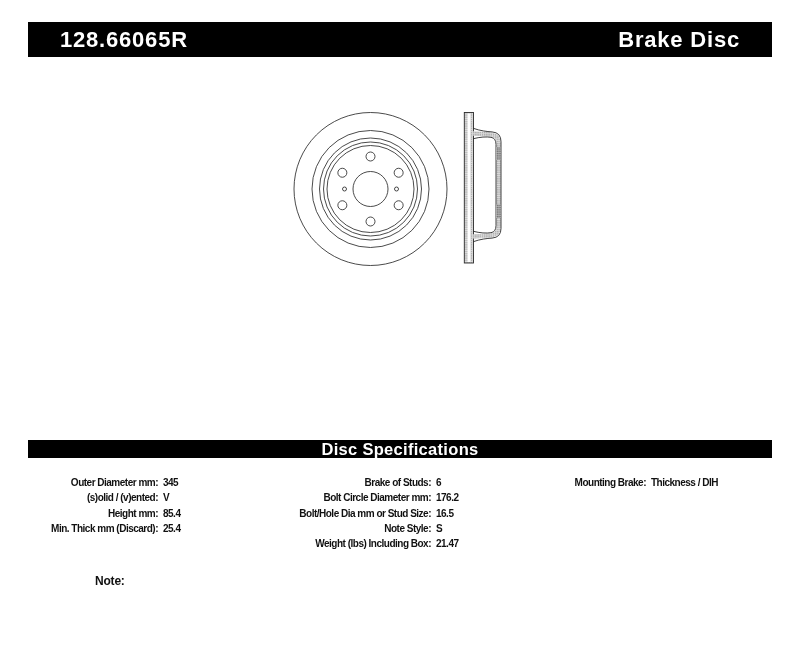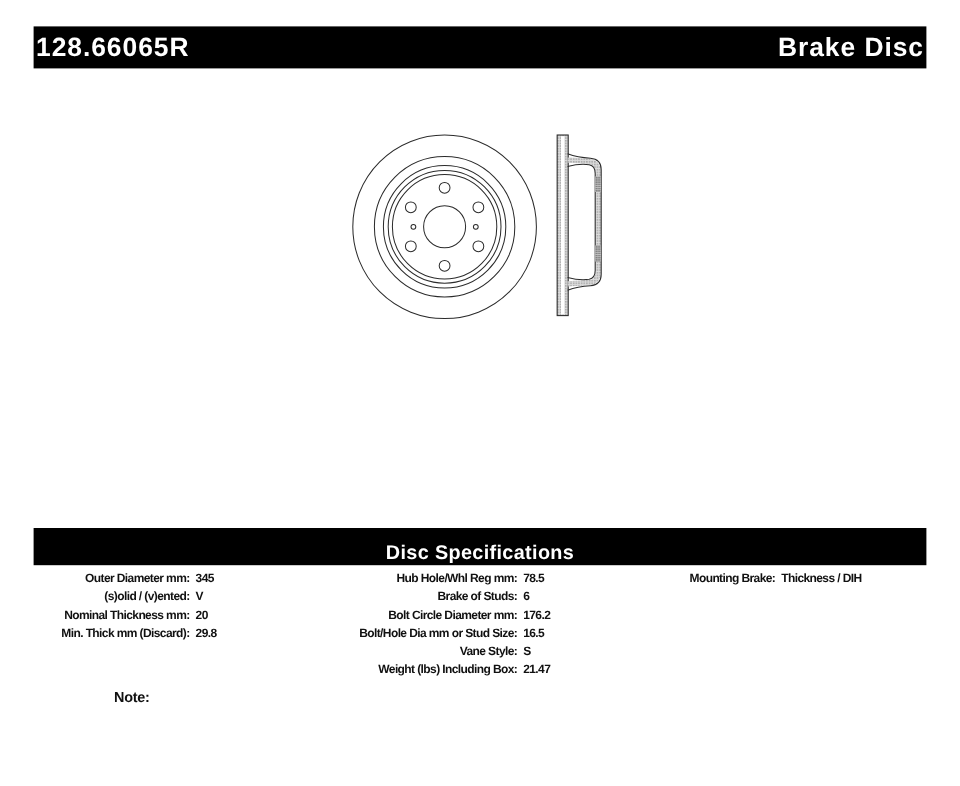--- a/index.html
+++ b/index.html
@@ -4,26 +4,26 @@
 <style>
   html,body { margin:0; padding:0; background:#ffffff; }
   .page {
     position:relative; width:800px; height:655px; background:#ffffff;
     font-family:"Liberation Sans", sans-serif; overflow:hidden;
   }
   .topbar {
     position:absolute; left:28px; top:22px; width:744px; height:35px;
     background:#000; color:#fff; box-sizing:border-box;
     display:flex; justify-content:space-between; align-items:center;
-    padding:0 2px; font-size:22px; font-weight:bold; letter-spacing:0.8px;
+    padding:0 32px; font-size:22px; font-weight:bold; letter-spacing:0.8px;
   }
   .drawing-wrap { position:absolute; left:280px; top:100px; width:240px; height:180px; }
   .section-bar {
-    position:absolute; left:28px; top:440px; width:744px; height:31px;
-    background:#000; color:#fff; display:flex; justify-content:center; align-items:flex-end;
+    position:absolute; left:28px; top:440px; width:744px; height:18px;
+    background:#000; color:#fff; display:flex; justify-content:center; align-items:flex-start;
     font-size:16.5px; font-weight:bold; letter-spacing:0.3px;
   }
   .spec-col { position:absolute; top:475px; font-size:10px; font-weight:bold;
     letter-spacing:-0.5px; line-height:15.3px; color:#111; }
   .col-left  { left:28px;  width:250px; }
   .col-mid   { left:278px; width:262px; }
   .col-right { left:540px; width:232px; }
   .spec-row { display:flex; }
   .spec-lbl { flex:none; text-align:right; white-space:nowrap; }
   .col-left  .spec-lbl { width:130px; }
@@ -104,48 +104,44 @@
   <div class="spec-col col-left">
     <div class="spec-row">
       <span class="spec-lbl">Outer Diameter mm:</span>
       <span class="spec-val">345</span>
     </div>
     <div class="spec-row">
       <span class="spec-lbl">(s)olid / (v)ented:</span>
       <span class="spec-val">V</span>
     </div>
     <div class="spec-row">
-      <span class="spec-lbl">Nominal Thickness mm:</span>
-      <span class="spec-val">20</span>
+      <span class="spec-lbl">Height mm:</span>
+      <span class="spec-val">85.4</span>
     </div>
     <div class="spec-row">
       <span class="spec-lbl">Min. Thick mm (Discard):</span>
-      <span class="spec-val">29.8</span>
+      <span class="spec-val">25.4</span>
     </div>
   </div>
 
   <div class="spec-col col-mid">
-    <div class="spec-row">
-      <span class="spec-lbl">Hub Hole/Whl Reg mm:</span>
-      <span class="spec-val">78.5</span>
-    </div>
     <div class="spec-row">
       <span class="spec-lbl">Brake of Studs:</span>
       <span class="spec-val">6</span>
     </div>
     <div class="spec-row">
       <span class="spec-lbl">Bolt Circle Diameter mm:</span>
       <span class="spec-val">176.2</span>
     </div>
     <div class="spec-row">
       <span class="spec-lbl">Bolt/Hole Dia mm or Stud Size:</span>
       <span class="spec-val">16.5</span>
     </div>
     <div class="spec-row">
-      <span class="spec-lbl">Vane Style:</span>
+      <span class="spec-lbl">Note Style:</span>
       <span class="spec-val">S</span>
     </div>
     <div class="spec-row">
       <span class="spec-lbl">Weight (lbs) Including Box:</span>
       <span class="spec-val">21.47</span>
     </div>
   </div>
 
   <div class="spec-col col-right">
     <div class="spec-row">

